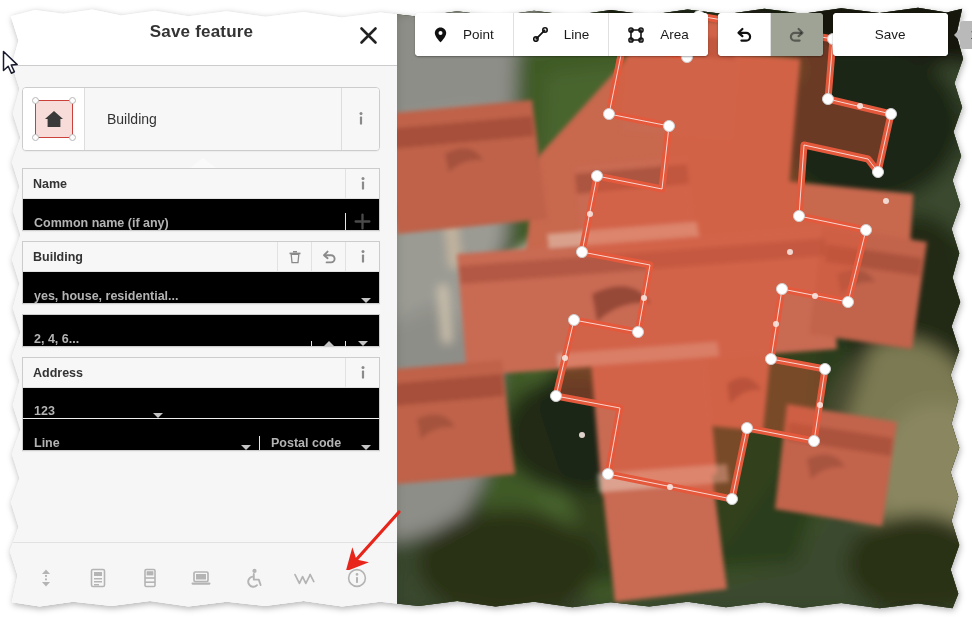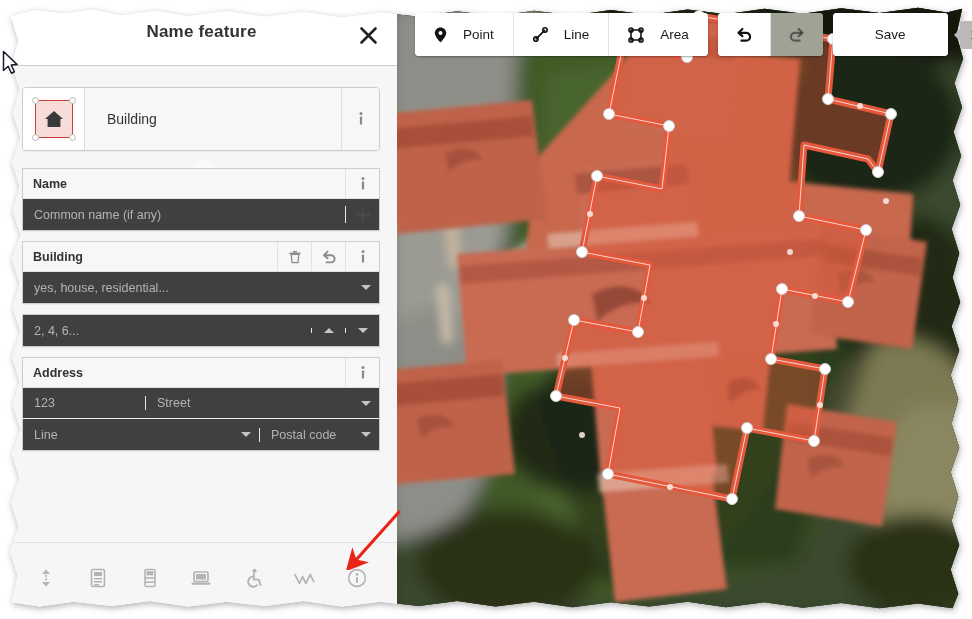--- a/index.html
+++ b/index.html
@@ -196,24 +196,25 @@
     color: #333;
   }
   .head-btn {
     width: 34px;
     border-left: 1px solid #e2e2e2;
     display: flex; align-items: center; justify-content: center;
     cursor: pointer;
   }
   .field-row {
     display: flex;
-    align-items: center;
+    align-items: flex-end;
     height: 31px;
-    background: #404040;
+    background: #000000;
     border-bottom: 1px solid #eee;
+    font-weight: bold;
   }
   .field-row:last-child { border-bottom: none; }
   .field-input {
     flex: 1;
     display: flex; align-items: center;
     padding-left: 11px;
     font-size: 12.5px;
     color: #b3b3b3;
     cursor: text;
     overflow: hidden;
@@ -559,21 +560,21 @@
             <circle cx="185" cy="431" r="3"></circle>
             <circle cx="393" cy="248" r="3"></circle>
           </g>
         </g>
       </svg>
     </div>
 
     <div id="editor-panel">
 
       <div id="panel-header">
-        <div id="panel-title">Name feature</div>
+        <div id="panel-title">Save feature</div>
         <div id="close-btn">
           <svg width="19" height="19" viewBox="0 0 19 19" aria-hidden="true">
             <path d="M2.5 2.5 L16.5 16.5 M16.5 2.5 L2.5 16.5" stroke="#222" stroke-width="2.6" stroke-linecap="round"></path>
           </svg>
         </div>
       </div>
 
       <div id="feature-type">
         <div id="preset-icon-cell">
           <div id="preset-icon">
@@ -666,21 +667,20 @@
             <div class="field-head-label">Address</div>
             <div class="head-btn">
               <svg width="14" height="16" viewBox="0 0 14 16">
                     <circle cx="7" cy="2.6" r="1.5" fill="#8a8a8a"></circle>
                     <rect x="5.9" y="5.6" width="2.2" height="8" rx="0.6" fill="#8a8a8a"></rect>
                   </svg>
             </div>
           </div>
           <div class="field-row">
             <div class="field-input" style="flex:0 0 122px;">123</div>
-            <div class="field-input sep-v">Street</div>
             <div class="combo-caret">
                   <span class="tri-down"></span>
                 </div>
           </div>
           <div class="field-row">
             <div class="field-input">Line</div>
             <div class="combo-caret">
                   <span class="tri-down"></span>
                 </div>
             <div class="field-input sep-v" style="flex:0 0 94px;">Postal code</div>

